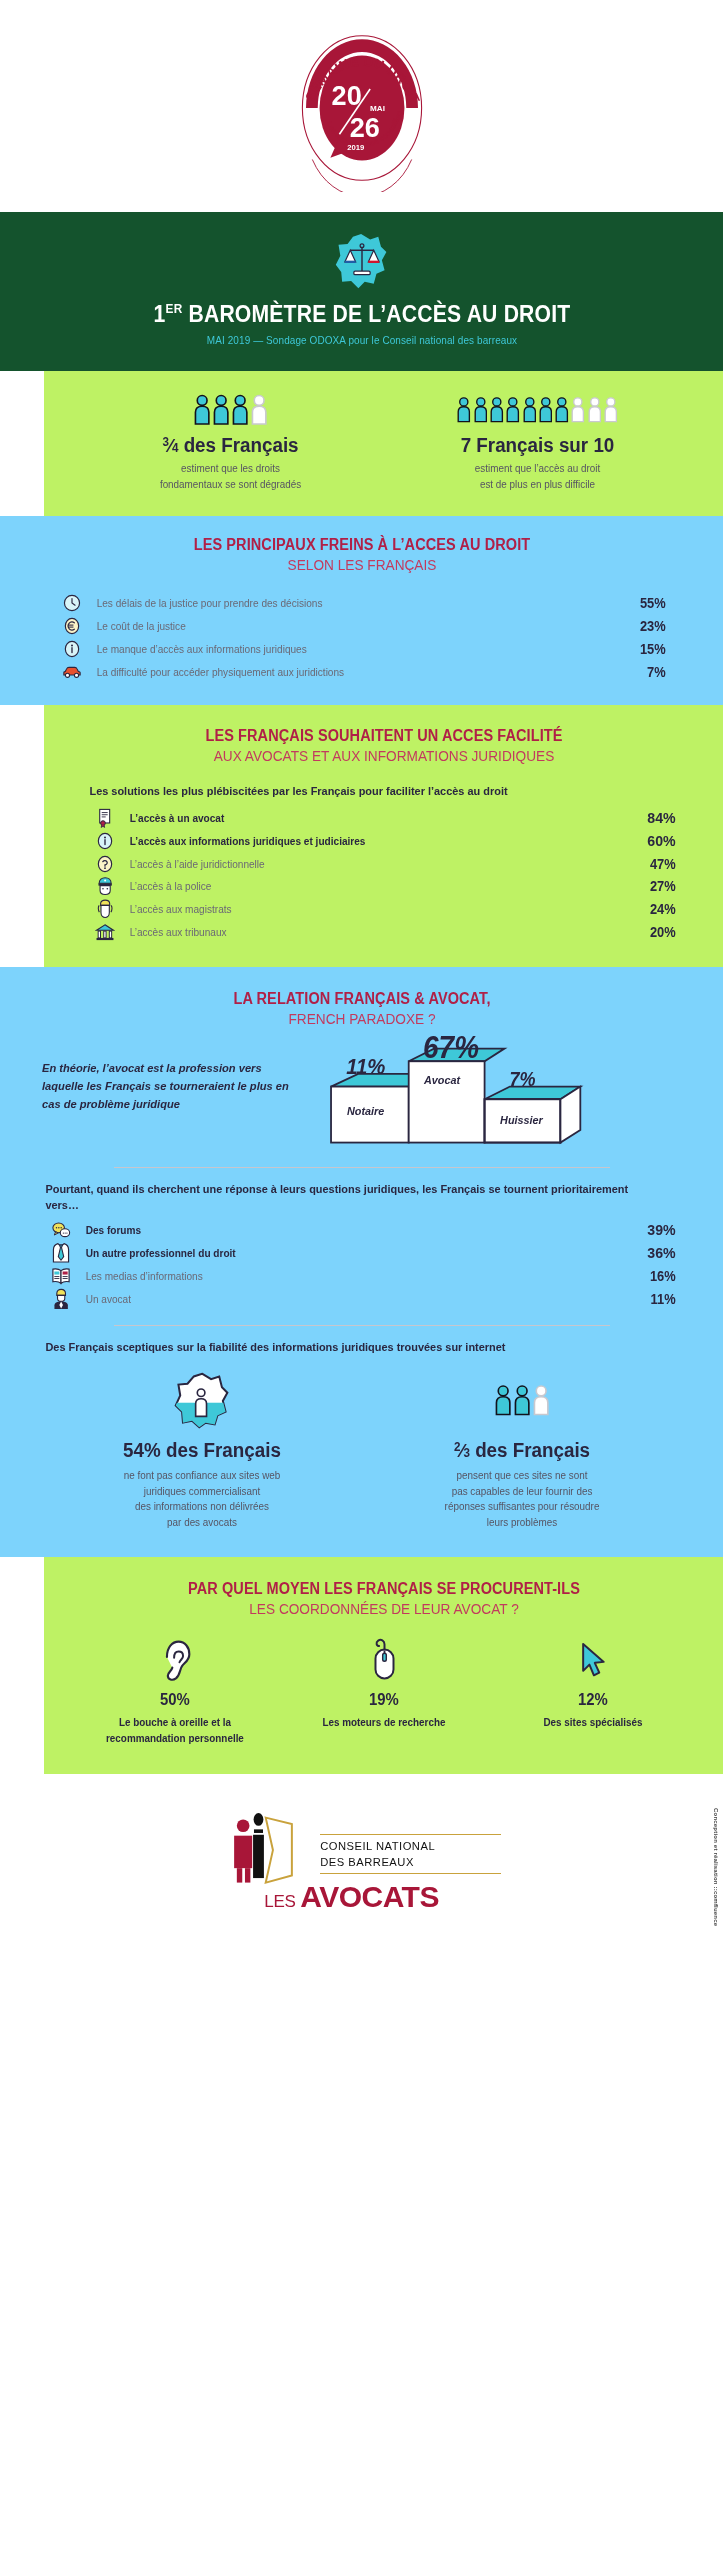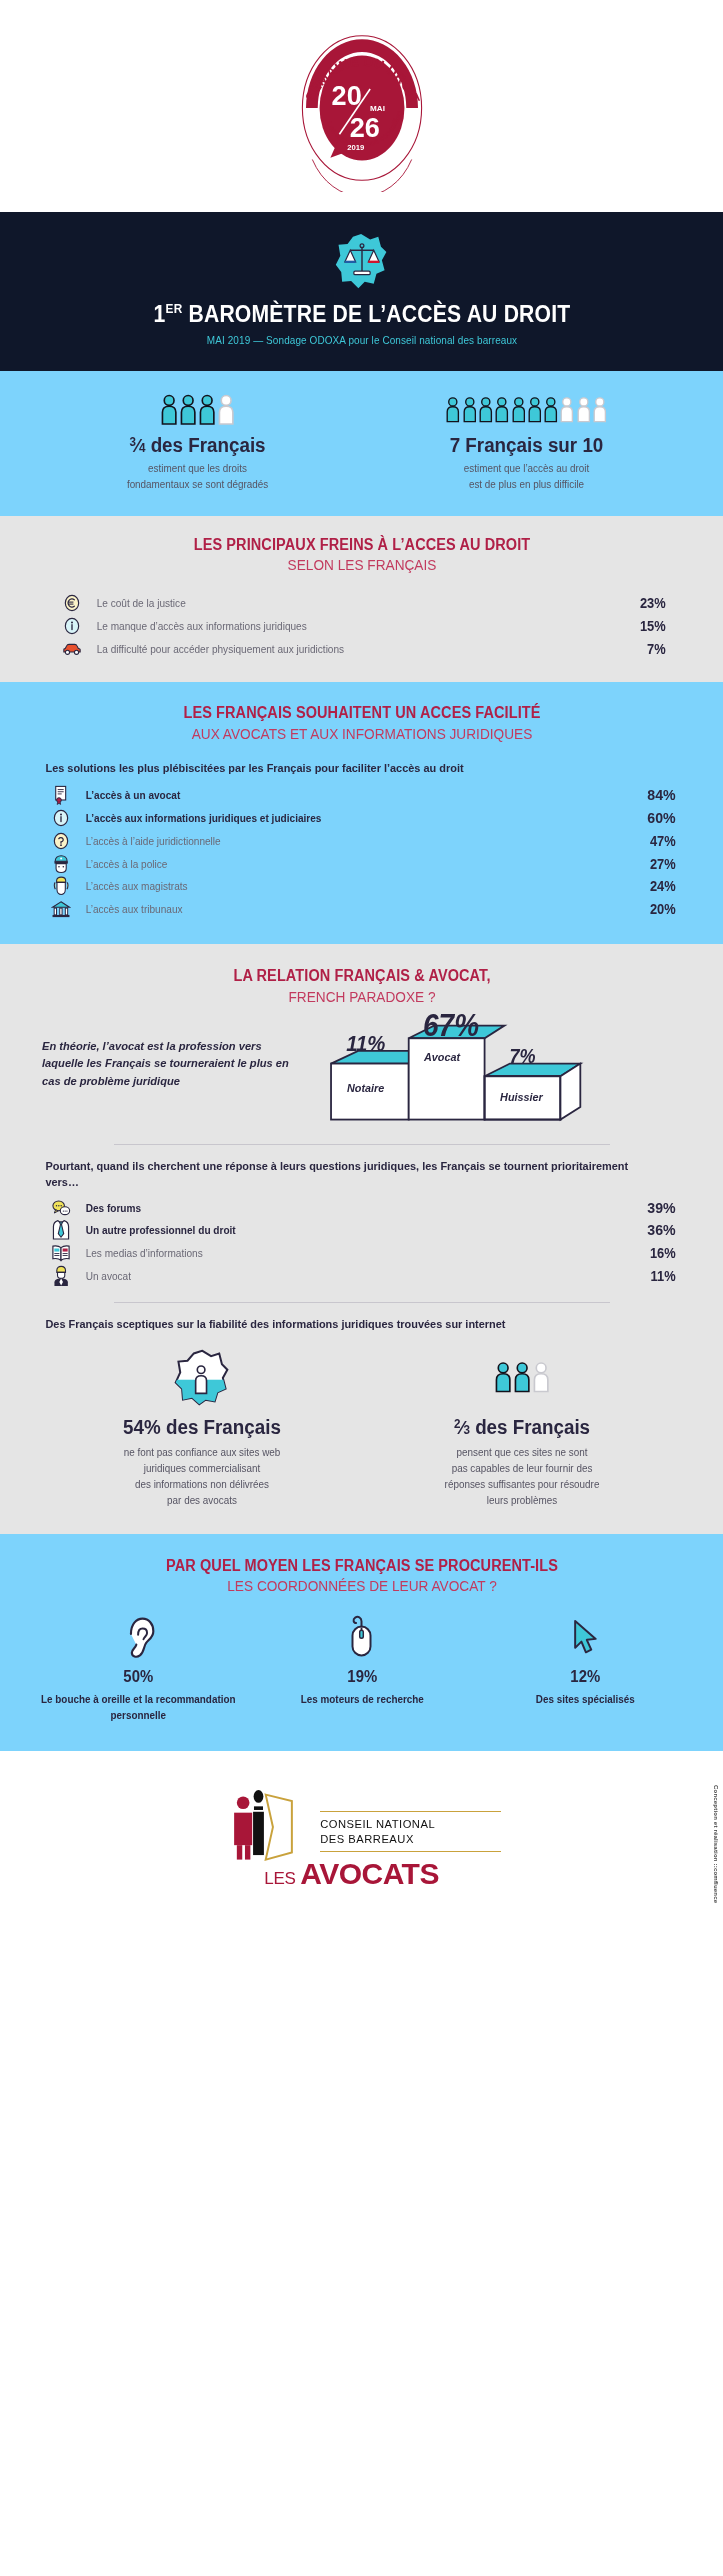--- a/index.html
+++ b/index.html
@@ -11,21 +11,21 @@
     -webkit-font-smoothing: antialiased;
   }
   .page { width: 724px; position: relative; overflow: hidden; }
 
   
   .logo-block { padding: 23.5px 0 20px; display: flex; justify-content: center; background: #fff; }
   .seal { position: relative; width: 136px; height: 168px; }
 
   
   .banner {
-    background: #0f172a;
+    background: #14532d;
     padding: 20px 0 25px;
     text-align: center;
   }
   .banner-icon { display: flex; justify-content: center; margin-bottom: 9px; }
   .banner-title {
     color: #ffffff;
     font-size: 23px;
     font-weight: bold;
     letter-spacing: 0.2px;
     font-family: "Liberation Sans Narrow", "Liberation Sans", sans-serif;
@@ -33,22 +33,22 @@
   }
   .banner-sub {
     color: #3ec8d8;
     font-size: 10.5px;
     margin-top: 6.3px;
     letter-spacing: 0.1px;
     transform: scaleX(0.95);
   }
 
   
-  .band-gray { background: #7dd3fc; }
-  .band-white { background: #e5e5e5; }
+  .band-gray { background: #bef264; margin-left: 44px; }
+  .band-white { background: #7dd3fc; }
   .sect { padding: 18px 33px 20px; }
 
   .h-red {
     color: #b02047;
     font-size: 15.6px;
     font-weight: bold;
     text-align: center;
     line-height: 1.18;
     transform: scaleX(0.93);
     letter-spacing: 0.1px;
@@ -277,20 +277,30 @@
       </div>
     </div>
   </div>
 
   <div class="band-white">
     <div class="sect" style="padding:20px 42px 22px;">
       <div class="h-red">LES PRINCIPAUX FREINS À L’ACCES AU DROIT</div>
       <div class="h-red-sub">SELON LES FRANÇAIS</div>
       <div class="list" style="margin-top:18px;padding:0 14.5px;">
 
+        <div class="row">
+          <span class="ic">
+            <svg width="18" height="18" viewBox="0 0 20 20">
+                <circle cx="10" cy="10" r="8.4" fill="#d8f4f8" stroke="#2a2640" stroke-width="1.3"></circle>
+                <path d="M10,5 L10,10 L13.4,12.4" fill="none" stroke="#2a2640" stroke-width="1.3" stroke-linecap="round"></path>
+              </svg>
+          </span>
+          <span class="lbl">Les délais de la justice pour prendre des décisions</span>
+          <span class="pct">55%</span>
+        </div>
 
         <div class="row">
           <span class="ic">
             <svg width="18" height="18" viewBox="0 0 20 20">
                 <ellipse cx="10" cy="10" rx="7.4" ry="8.4" fill="#fbf3c8" stroke="#2a2640" stroke-width="1.3"></ellipse>
                 <path d="M12.6,6.4 A4.2,4.6 0 1 0 12.6,13.6" fill="none" stroke="#2a2640" stroke-width="1.3" stroke-linecap="round"></path>
                 <line x1="5.6" y1="9" x2="11.6" y2="9" stroke="#2a2640" stroke-width="1.2"></line>
                 <line x1="5.6" y1="11.2" x2="11.6" y2="11.2" stroke="#2a2640" stroke-width="1.2"></line>
               </svg>
           </span>

